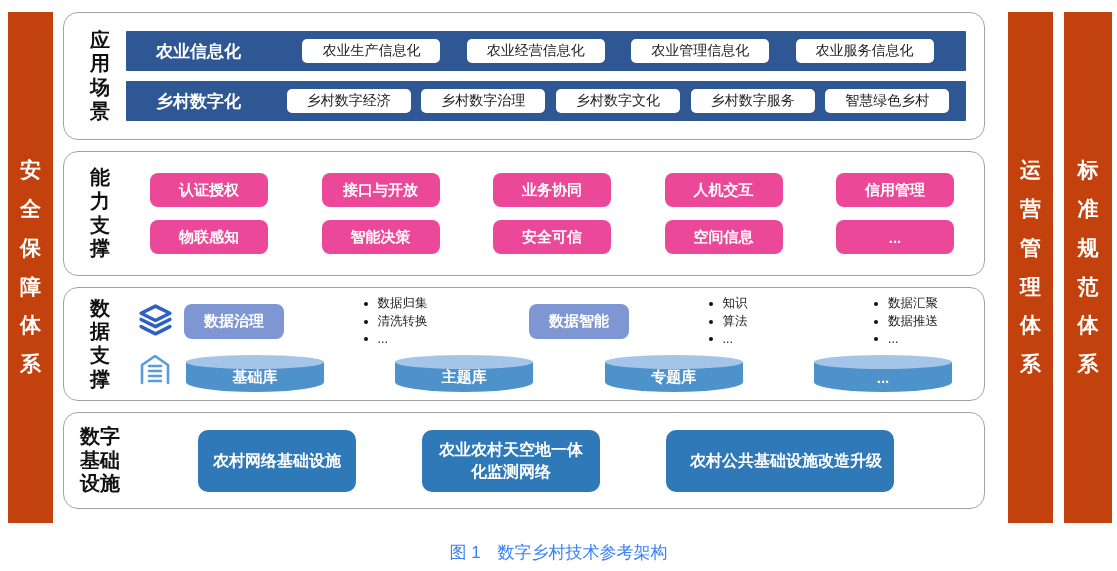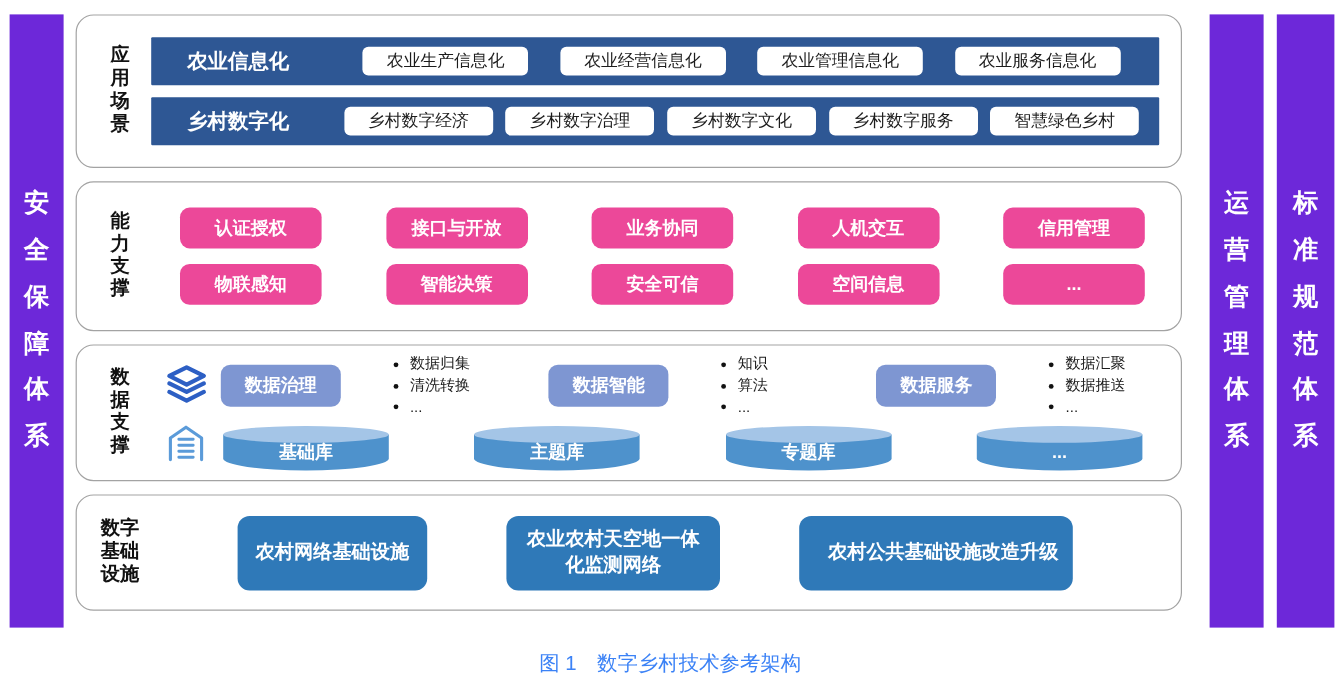--- a/index.html
+++ b/index.html
@@ -3,37 +3,37 @@
 <meta charset="utf-8">
 <style>
   * { margin:0; padding:0; box-sizing:border-box; }
   html,body { background:#fff; }
   body { font-family:"Liberation Sans","DejaVu Sans",sans-serif; }
   .stage { position:relative; width:1117px; height:571px; background:#fff; overflow:hidden; }
 
   .diagram { position:absolute; left:8px; top:12px; width:1104px; height:511px; display:flex; align-items:stretch; }
 
   
-  .vbar { width:45px; background:#6d28d9; display:flex; align-items:center; justify-content:center; flex:none; }
+  .vbar { width:45px; background:#c2410c; display:flex; align-items:center; justify-content:center; flex:none; }
   .vbar .vtext { color:#fff; font-weight:bold; font-size:21px; width:1.15em; word-break:break-all; text-align:center; line-height:1.85; }
   .vbar-left { margin-right:10px; }
   .vbar-r1 { margin-left:23px; }
   .vbar-r2 { margin-left:11px; width:48px; }
 
   
   .main { flex:1 1 auto; display:flex; flex-direction:column; min-width:0; }
   .box { border:1.6px solid #a3a3a3; border-radius:15px; background:#fff; display:flex; align-items:stretch; padding:8px 18px 8px 10px; }
   .box + .box { margin-top:11px; }
   .box-app { height:128px; }
   .box-cap { height:125px; }
   .box-data { height:114px; }
   .box-infra { height:97px; }
 
   .sec-label { width:52px; flex:none; display:flex; align-items:center; justify-content:center; }
-  .sec-label span { font-weight:bold; color:#111; font-size:16px; line-height:1.18; text-align:center; word-break:break-all; }
+  .sec-label span { font-weight:bold; color:#111; font-size:20px; line-height:1.18; text-align:center; word-break:break-all; }
   .sec-label .one-col { width:1.1em; }
   .sec-label .two-col { width:2.2em; }
 
   
   .app-rows { flex:1; display:flex; flex-direction:column; justify-content:space-evenly; min-width:0; }
   .navy-row { background:#2e5794; height:40px; border-radius:1px; display:flex; align-items:center; padding:0 14px 0 30px; }
   .navy-title { color:#fff; font-weight:bold; font-size:17px; width:128px; flex:none; }
   .pill-wrap { flex:1; display:flex; justify-content:space-evenly; align-items:center; gap:8px; }
   .pill { background:#fff; border-radius:5px; padding:3px 20px; font-size:14px; color:#1c1c1c; white-space:nowrap; }
 
@@ -158,21 +158,20 @@
                   </div>
                 <div class="bullet">
                     <span class="dot"></span>
                     <span>算法</span>
                   </div>
                 <div class="bullet">
                     <span class="dot"></span>
                     <span>...</span>
                   </div>
               </div>
-              <div class="data-btn">数据服务</div>
               <div class="bullets">
                 <div class="bullet">
                     <span class="dot"></span>
                     <span>数据汇聚</span>
                   </div>
                 <div class="bullet">
                     <span class="dot"></span>
                     <span>数据推送</span>
                   </div>
                 <div class="bullet">

